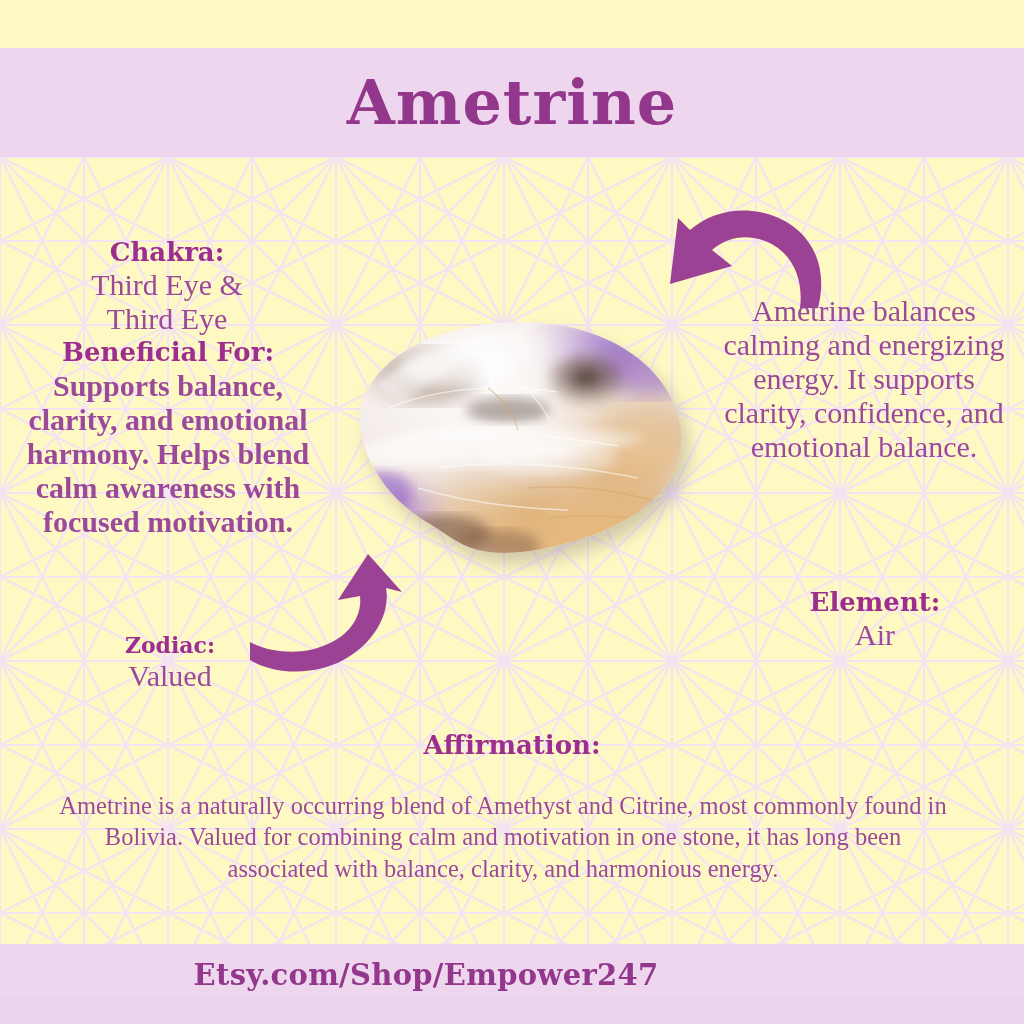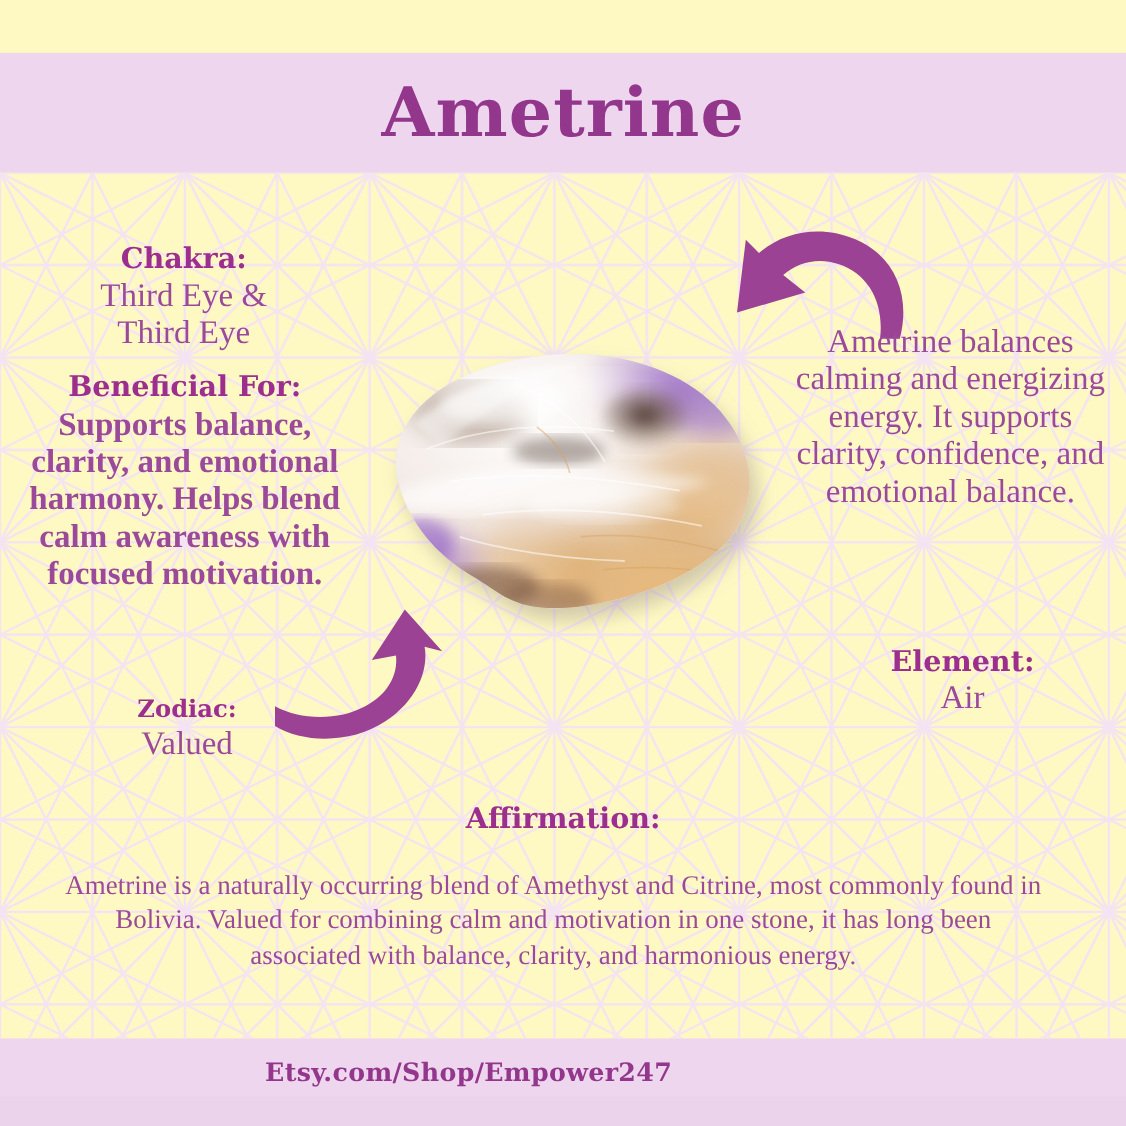--- a/index.html
+++ b/index.html
@@ -40,38 +40,38 @@
     font-size:62px;
     letter-spacing:1px;
   }
   #footer-text{
     position:absolute;left:0;top:944px;width:852px;height:62px;
     display:flex;align-items:center;justify-content:center;
     z-index:6;
     color:#93378c;
     font-family:"DejaVu Serif", serif;
     font-weight:700;
-    font-size:23px;
+    font-size:29px;
     letter-spacing:.3px;
   }
   
   .block{position:absolute;z-index:6;text-align:center;}
   .heading{
     color:#9c2f8e;
     font-family:"DejaVu Serif", serif;
     font-weight:700;
     line-height:1.12;
   }
   .body-txt{
     color:#9b4a9a;
     font-family:"Liberation Serif", serif;
     line-height:1.13;
   }
   
-  #blk-chakra{left:22px;top:222px;width:290px;}
+  #blk-chakra{left:22px;top:238px;width:290px;}
   #blk-chakra .heading{font-size:26px;}
   #blk-chakra .body-txt{font-size:30px;margin-top:1px;}
 
   #blk-beneficial{left:18px;top:338px;width:300px;}
   #blk-beneficial .heading{font-size:26px;}
   #blk-beneficial .body-txt{font-size:30px;margin-top:2px;font-weight:bold;}
 
   #blk-zodiac{left:30px;top:633px;width:280px;}
   #blk-zodiac .heading{font-size:22px;}
   #blk-zodiac .body-txt{font-size:30px;margin-top:1px;}

